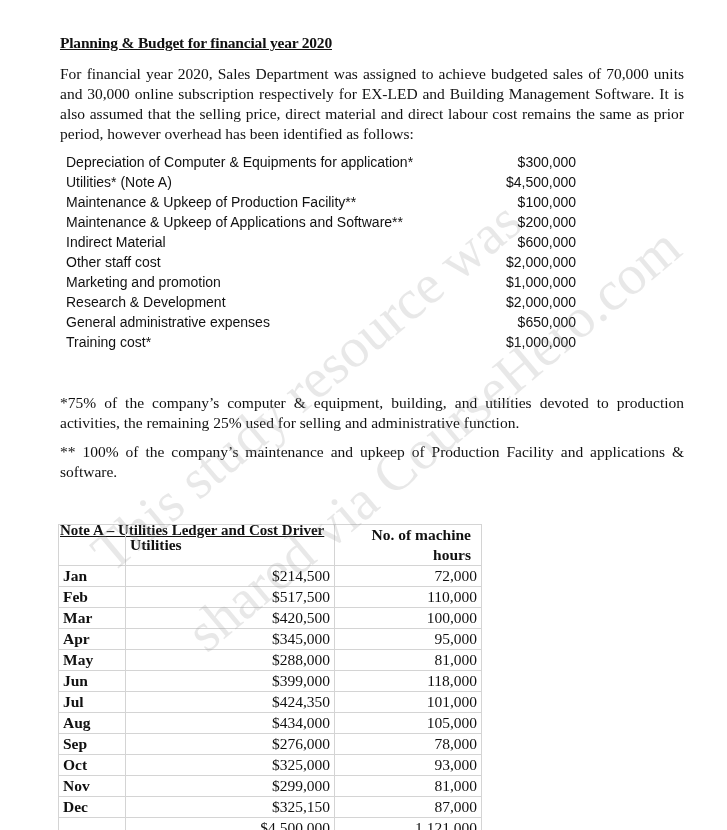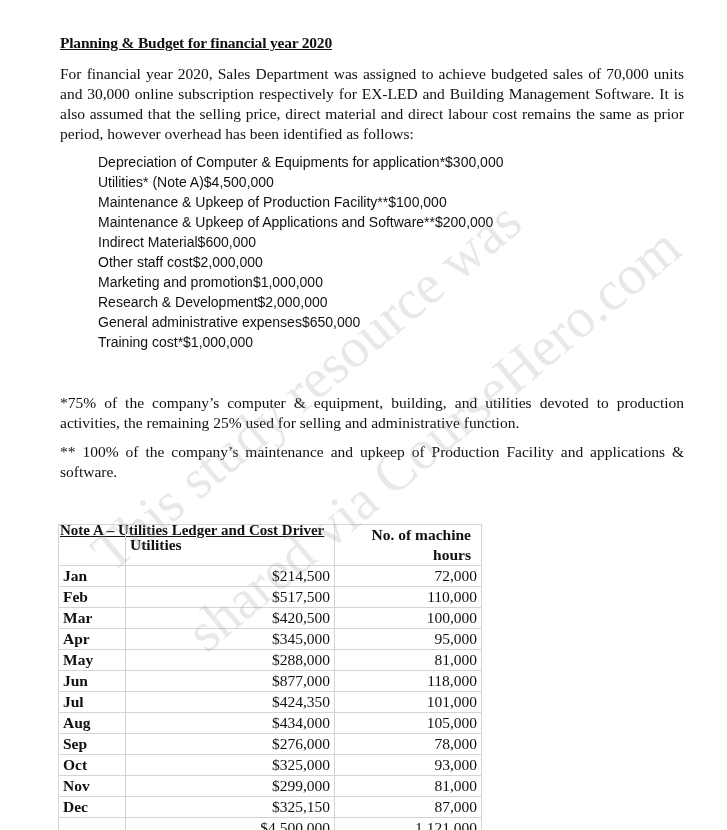--- a/index.html
+++ b/index.html
@@ -14,21 +14,21 @@
     letter-spacing: -0.2px;
   }
   .intro {
     position: absolute; left: 60px; top: 64px; width: 624px;
     font-size: 15.5px; line-height: 20px; text-align: justify;
   }
   .overhead {
     position: absolute; left: 66px; top: 152px; width: 510px;
     font-size: 14px;
   }
-  .oh-row { display: flex; justify-content: flex-start; height: 20px; line-height: 20px; margin-left: 32px; }
+  .oh-row { display: flex; justify-content: space-between; height: 20px; line-height: 20px; }
   .oh-row .amt { text-align: right; }
 
   .note1 {
     position: absolute; left: 60px; top: 393px; width: 624px;
     font-size: 15.5px; line-height: 20px; text-align: justify;
   }
   .note2 {
     position: absolute; left: 60px; top: 442px; width: 624px;
     font-size: 15.5px; line-height: 20px; text-align: justify;
   }
@@ -147,21 +147,21 @@
           <td class="num c2">$345,000</td>
           <td class="num c3">95,000</td>
         </tr>
       <tr>
           <td class="month">May</td>
           <td class="num c2">$288,000</td>
           <td class="num c3">81,000</td>
         </tr>
       <tr>
           <td class="month">Jun</td>
-          <td class="num c2">$877,000</td>
+          <td class="num c2">$399,000</td>
           <td class="num c3">118,000</td>
         </tr>
       <tr>
           <td class="month">Jul</td>
           <td class="num c2">$424,350</td>
           <td class="num c3">101,000</td>
         </tr>
       <tr>
           <td class="month">Aug</td>
           <td class="num c2">$434,000</td>

